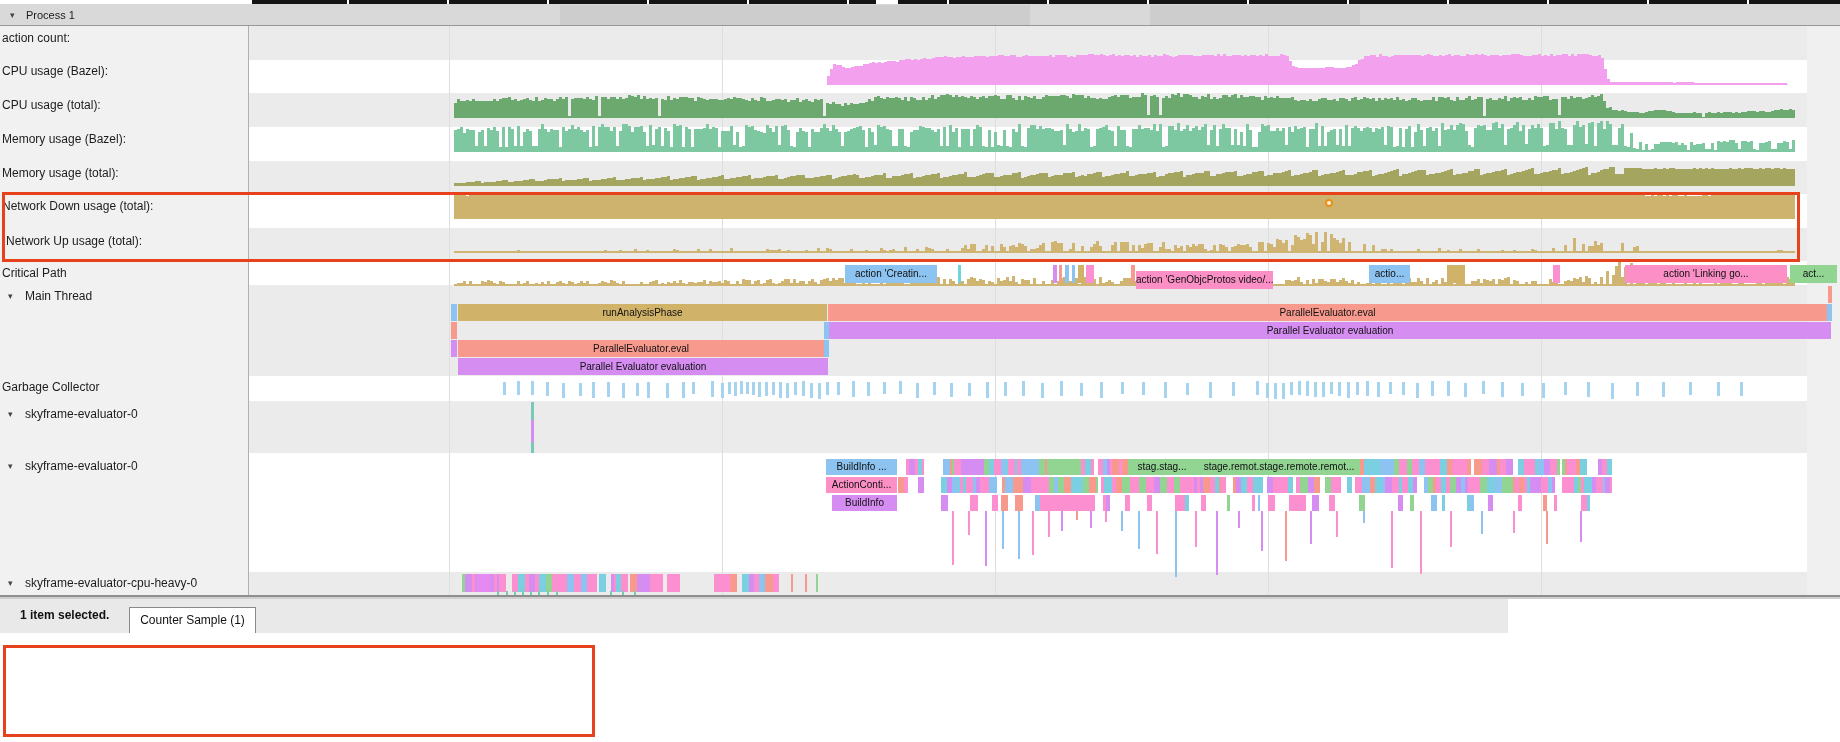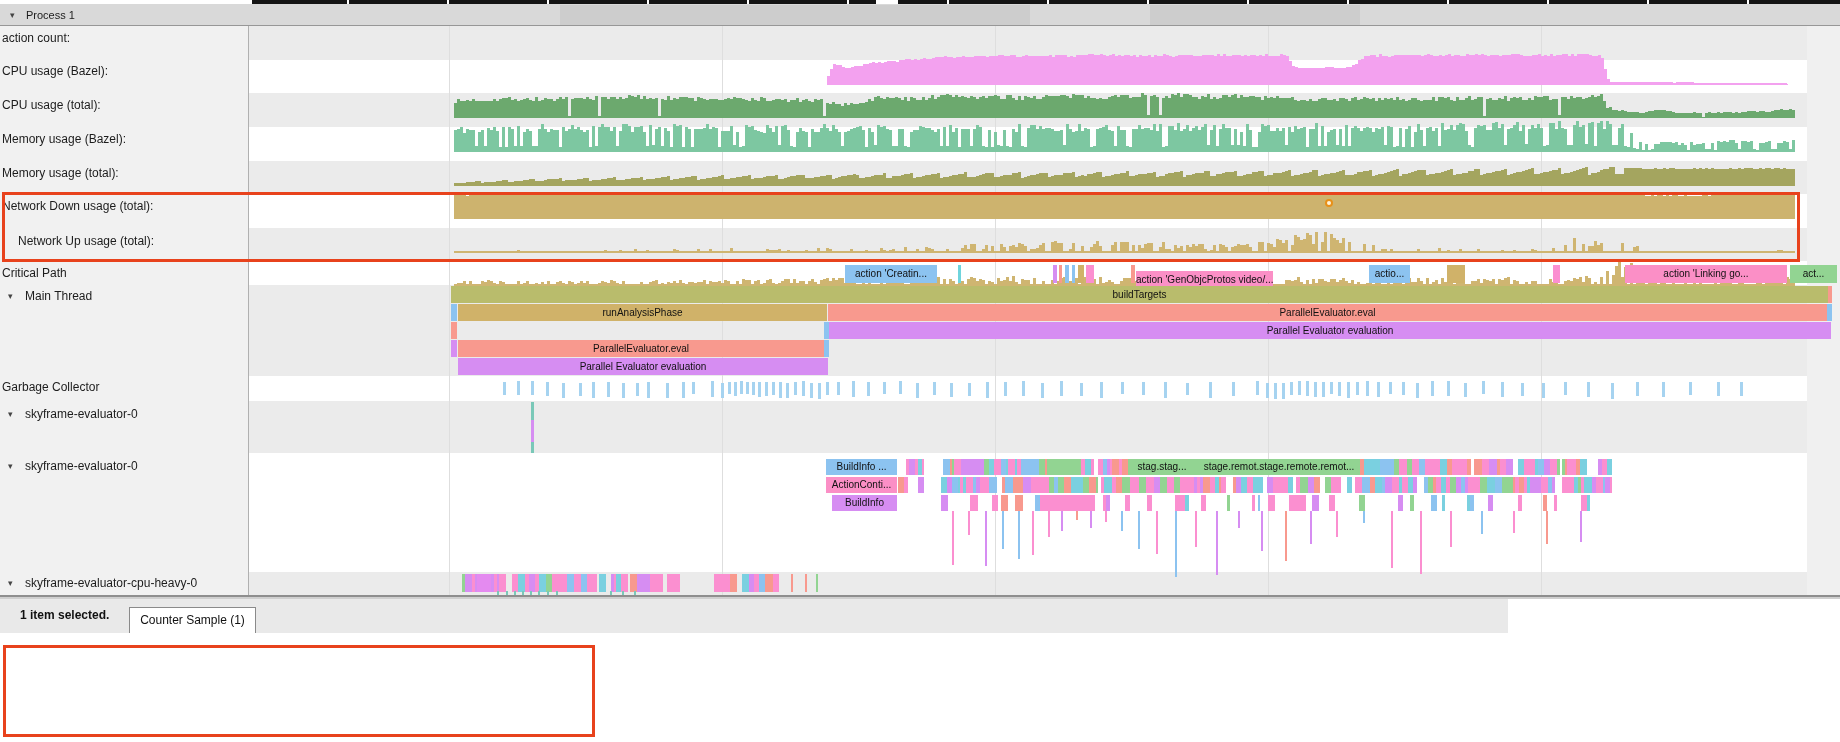--- a/index.html
+++ b/index.html
@@ -58,21 +58,21 @@
       </div>
       <div class="abs" style="left: 0px; top: 105px; width: 248px; height: 18px;">
         <span class="lbl" style="position: absolute; left: 2px; top: 1px;">Memory usage (Bazel):</span>
       </div>
       <div class="abs" style="left: 0px; top: 139px; width: 248px; height: 18px;">
         <span class="lbl" style="position: absolute; left: 2px; top: 1px;">Memory usage (total):</span>
       </div>
       <div class="abs" style="left: 0px; top: 172px; width: 248px; height: 18px;">
         <span class="lbl" style="position: absolute; left: 2px; top: 1px;">Network Down usage (total):</span>
       </div>
-      <div class="abs" style="left: 16px; top: 207px; width: 248px; height: 18px;">
+      <div class="abs" style="left: 4px; top: 207px; width: 248px; height: 18px;">
         <span class="lbl" style="position: absolute; left: 2px; top: 1px;">Network Up usage (total):</span>
       </div>
       <div class="abs" style="left: 0px; top: 239px; width: 248px; height: 18px;">
         <span class="lbl" style="position: absolute; left: 2px; top: 1px;">Critical Path</span>
       </div>
       <div class="abs" style="left: 0px; top: 262px; width: 248px; height: 18px;">
         <span class="arrow" style="position: absolute; left: 8px; top: 3px;">▾</span>
         <span class="lbl" style="position: absolute; left: 25px; top: 1px;">Main Thread</span>
       </div>
       <div class="abs" style="left: 0px; top: 353px; width: 248px; height: 18px;">
@@ -141,21 +141,20 @@
       <div class="abs slice" style="left: 1072px; top: 239px; width: 3px; height: 18px; background: rgb(140, 195, 240); line-height: 18px;"></div>
       <div class="abs slice" style="left: 1078px; top: 239px; width: 6px; height: 18px; background: rgb(208, 178, 105); line-height: 18px;"></div>
       <div class="abs slice" style="left: 1086px; top: 239px; width: 8px; height: 18px; background: rgb(251, 143, 208); line-height: 18px;"></div>
       <div class="abs slice" style="left: 1131px; top: 239px; width: 4px; height: 18px; background: rgb(248, 153, 142); line-height: 18px;"></div>
       <div class="abs slice" style="left: 1136px; top: 245px; width: 137px; height: 18px; background: rgb(251, 143, 198); line-height: 18px;">action 'GenObjcProtos video/...</div>
       <div class="abs slice" style="left: 1369px; top: 239px; width: 41px; height: 18px; background: rgb(140, 195, 240); line-height: 18px;">actio...</div>
       <div class="abs slice" style="left: 1447px; top: 239px; width: 18px; height: 18px; background: rgb(208, 178, 105); line-height: 18px;"></div>
       <div class="abs slice" style="left: 1553px; top: 239px; width: 7px; height: 18px; background: rgb(251, 143, 208); line-height: 18px;"></div>
       <div class="abs slice" style="left: 1625px; top: 239px; width: 162px; height: 18px; background: rgb(251, 143, 198); line-height: 18px;">action 'Linking go...</div>
       <div class="abs slice" style="left: 1790px; top: 239px; width: 47px; height: 18px; background: rgb(146, 212, 146); line-height: 18px;">act...</div>
-      <div class="abs slice" style="left: 451px; top: 260px; width: 1377px; height: 17px; background: rgb(185, 188, 108); line-height: 17px;">buildTargets</div>
       <div class="abs slice" style="left: 1828px; top: 260px; width: 4px; height: 17px; background: rgb(248, 153, 142); line-height: 17px;"></div>
       <div class="abs slice" style="left: 451px; top: 278px; width: 6px; height: 17px; background: rgb(140, 195, 240); line-height: 17px;"></div>
       <div class="abs slice" style="left: 458px; top: 278px; width: 369px; height: 17px; background: rgb(208, 178, 105); line-height: 17px;">runAnalysisPhase</div>
       <div class="abs slice" style="left: 828px; top: 278px; width: 999px; height: 17px; background: rgb(248, 153, 142); line-height: 17px;">ParallelEvaluator.eval</div>
       <div class="abs slice" style="left: 1827px; top: 278px; width: 5px; height: 17px; background: rgb(140, 195, 240); line-height: 17px;"></div>
       <div class="abs slice" style="left: 451px; top: 296px; width: 6px; height: 17px; background: rgb(248, 153, 142); line-height: 17px;"></div>
       <div class="abs slice" style="left: 824px; top: 296px; width: 5px; height: 17px; background: rgb(140, 195, 240); line-height: 17px;"></div>
       <div class="abs slice" style="left: 829px; top: 296px; width: 1002px; height: 17px; background: rgb(214, 141, 242); line-height: 17px;">Parallel Evaluator evaluation</div>
       <div class="abs slice" style="left: 451px; top: 314px; width: 6px; height: 17px; background: rgb(214, 141, 242); line-height: 17px;"></div>
       <div class="abs slice" style="left: 458px; top: 314px; width: 366px; height: 17px; background: rgb(248, 153, 142); line-height: 17px;">ParallelEvaluator.eval</div>

